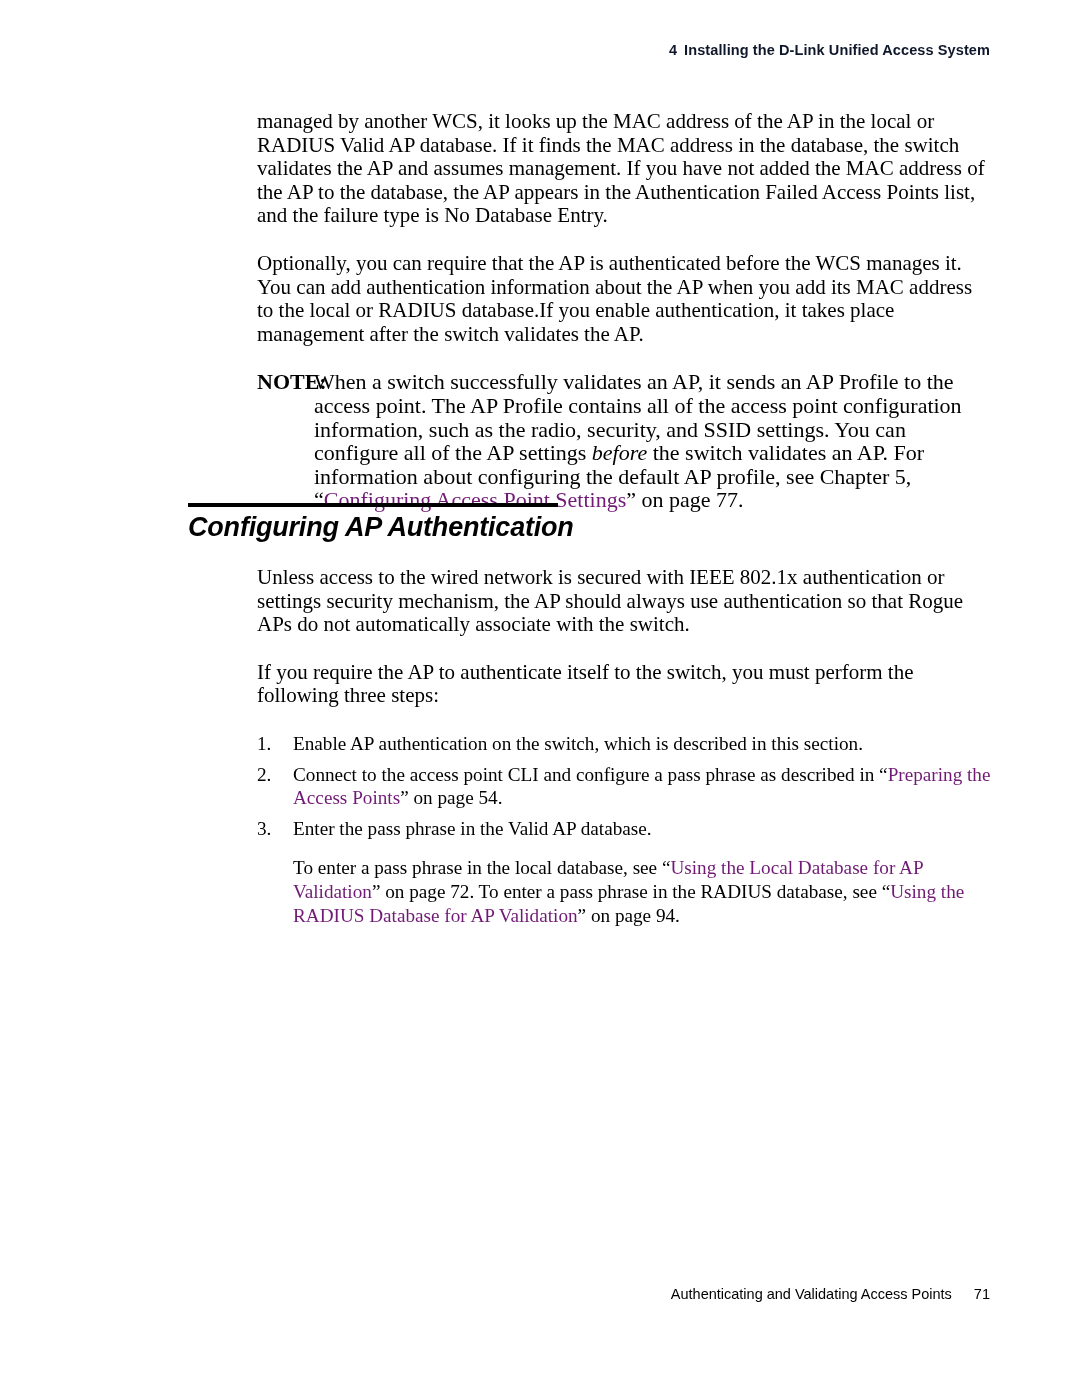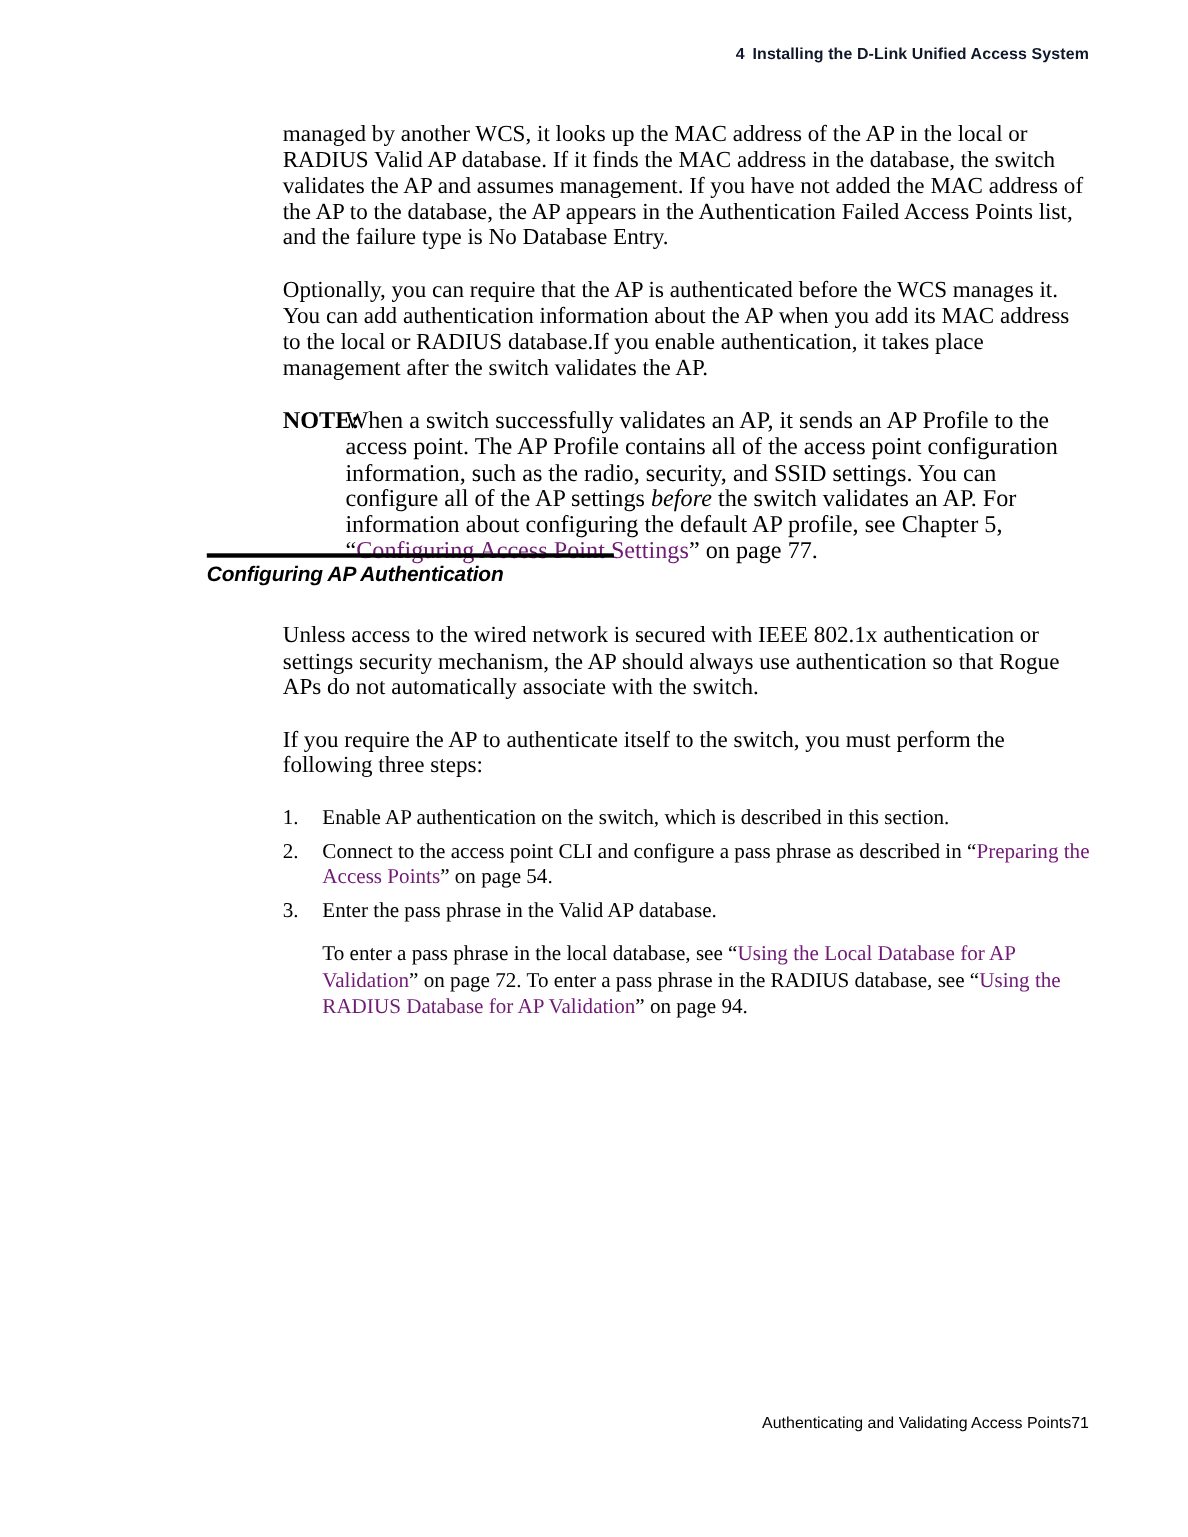--- a/index.html
+++ b/index.html
@@ -83,21 +83,21 @@
     width: 370px;
     height: 4px;
     background: #000;
     margin: 0 0 5px 0;
   }
   h1.section-title {
     margin: 0;
     font-family: "Liberation Sans", "DejaVu Sans", sans-serif;
     font-weight: bold;
     font-style: italic;
-    font-size: 19px;
+    font-size: 27px;
     letter-spacing: -0.2px;
     color: #000;
   }
 
   
   .content-2 {
     position: absolute;
     top: 566px;
     left: 257px;
     width: 734px;
@@ -140,20 +140,21 @@
     position: absolute;
     top: 1286px;
     left: 90px;
     right: 90px;
     text-align: right;
     font-family: "Liberation Sans", "DejaVu Sans", sans-serif;
     font-size: 14.5px;
     color: #000;
   }
   .running-footer .page-num {
+    margin-left: 22px;
     text-align: center;
   }
 </style>
 </head>
 <body>
 
 <div class="page">
 
   <div class="running-header">
     <span class="chap-num">4</span><span>Installing the D-Link Unified Access System</span>

